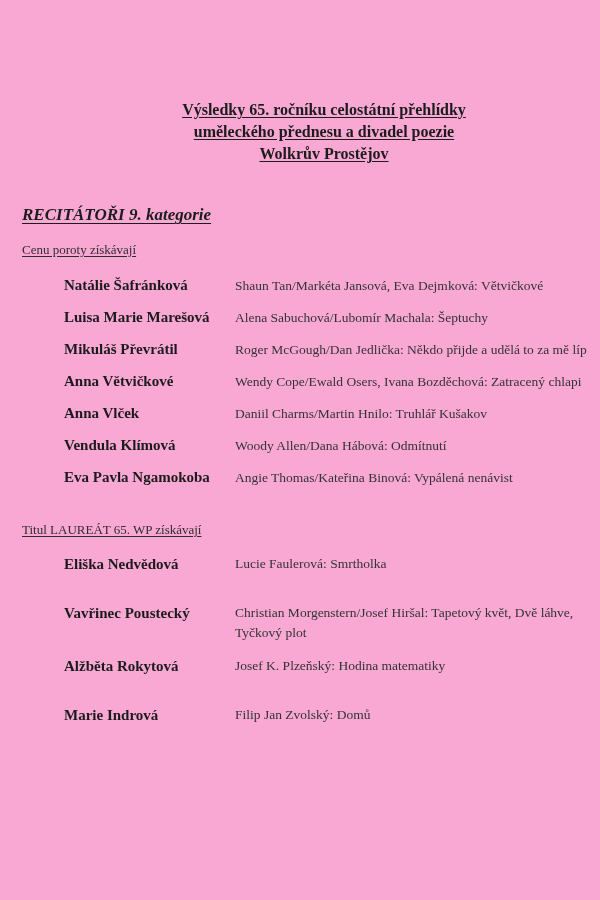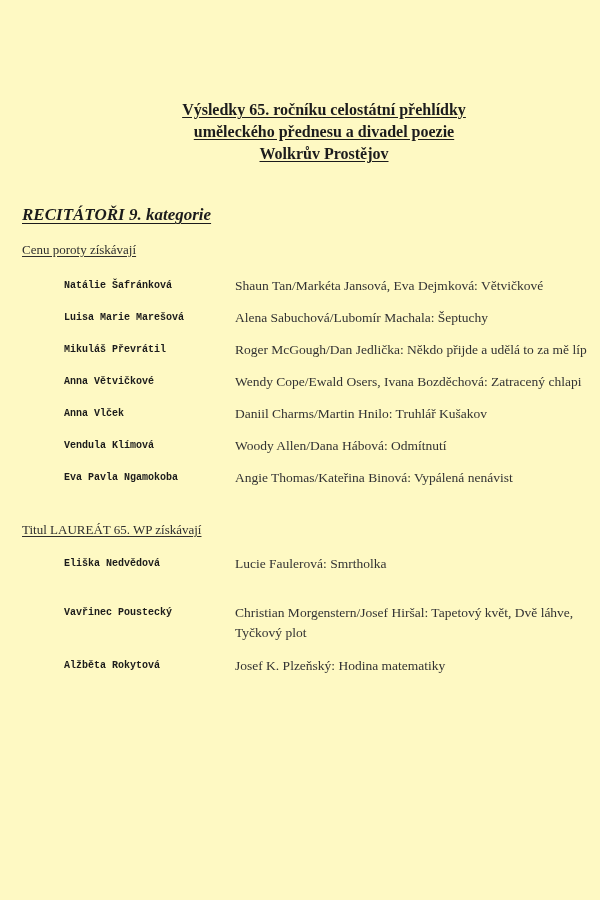--- a/index.html
+++ b/index.html
@@ -12,21 +12,21 @@
     height: 900px;
     overflow: hidden;
     font-family: "Liberation Serif", "DejaVu Serif", serif;
     color: #1f1f1f;
   }
   .doc {
     box-sizing: border-box;
     width: 600px;
     height: 900px;
     padding: 99px 18px 0 22px;
-    background: #fef9c3;
+    background: #f9a8d4;
   }
   .title-block {
     text-align: center;
     transform: translateX(22px);
     font-size: 16px;
     line-height: 22px;
     font-weight: bold;
     color: #1c1c1c;
   }
   .title-block .title-line {
@@ -57,25 +57,24 @@
   .row {
     display: flex;
     align-items: flex-start;
     padding-left: 42px;
   }
   .s1 .row { margin-bottom: 13px; }
   .s2 .row { margin-bottom: 29px; }
   .s2 .row:nth-child(2) { margin-bottom: 13px; }
   .entry-name {
     flex: 0 0 171px;
-    font-size: 10px;
+    font-size: 15px;
     line-height: 19px;
     font-weight: bold;
     color: #1b1b1b;
-    font-family: Liberation Mono, monospace;
   }
   .s2 .entry-name { line-height: 20px; }
   .entry-work {
     flex: 0 0 375px;
     max-width: 375px;
     font-size: 13.5px;
     line-height: 19px;
     color: #333333;
   }
   .s2 .entry-work { line-height: 20px; }
@@ -137,16 +136,20 @@
         <div class="entry-work">Lucie Faulerová: Smrtholka</div>
       </div>
       <div class="row">
         <div class="entry-name">Vavřinec Poustecký</div>
         <div class="entry-work">Christian Morgenstern/Josef Hiršal: Tapetový květ, Dvě láhve, Tyčkový plot</div>
       </div>
       <div class="row">
         <div class="entry-name">Alžběta Rokytová</div>
         <div class="entry-work">Josef K. Plzeňský: Hodina matematiky</div>
       </div>
+      <div class="row">
+        <div class="entry-name">Marie Indrová</div>
+        <div class="entry-work">Filip Jan Zvolský: Domů</div>
+      </div>
     </div>
   </div>
 
 </div>
 
 </body></html>

